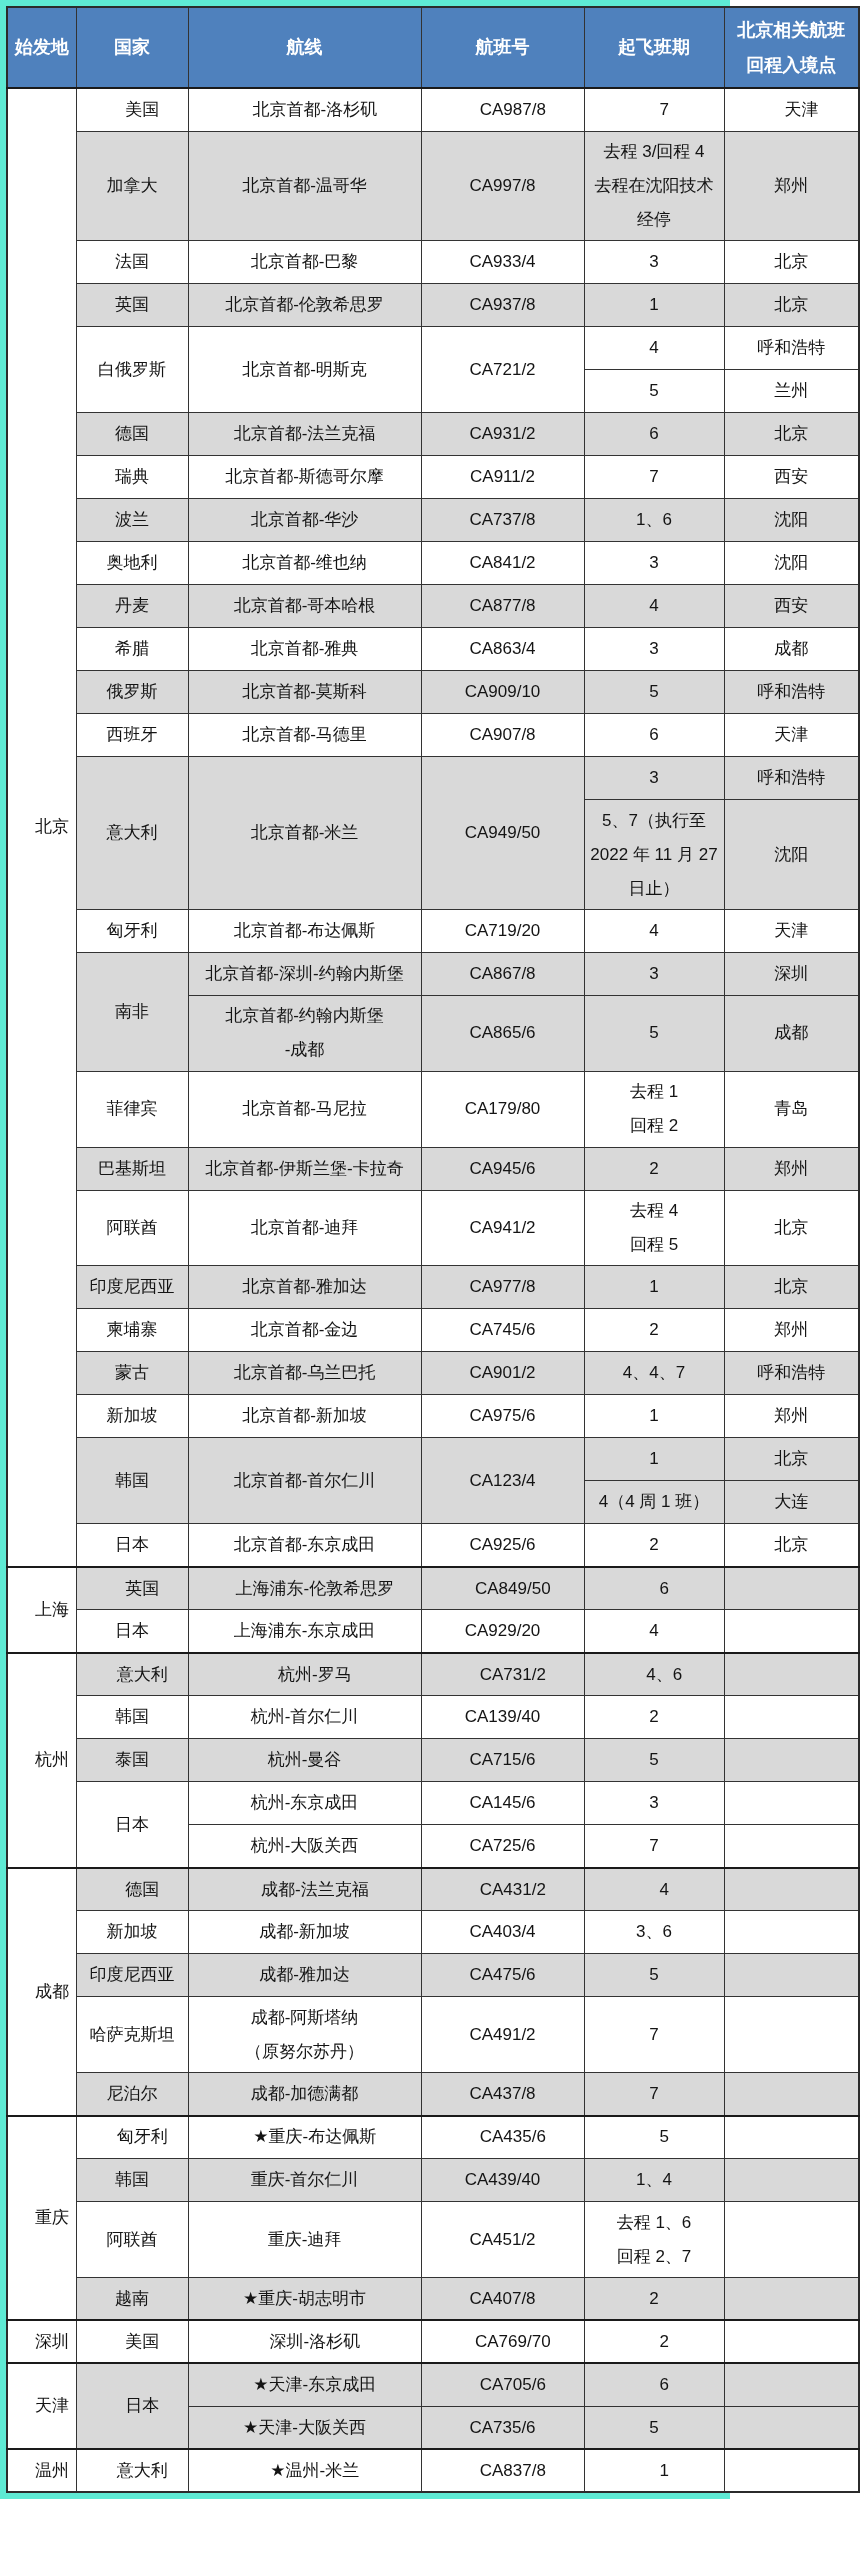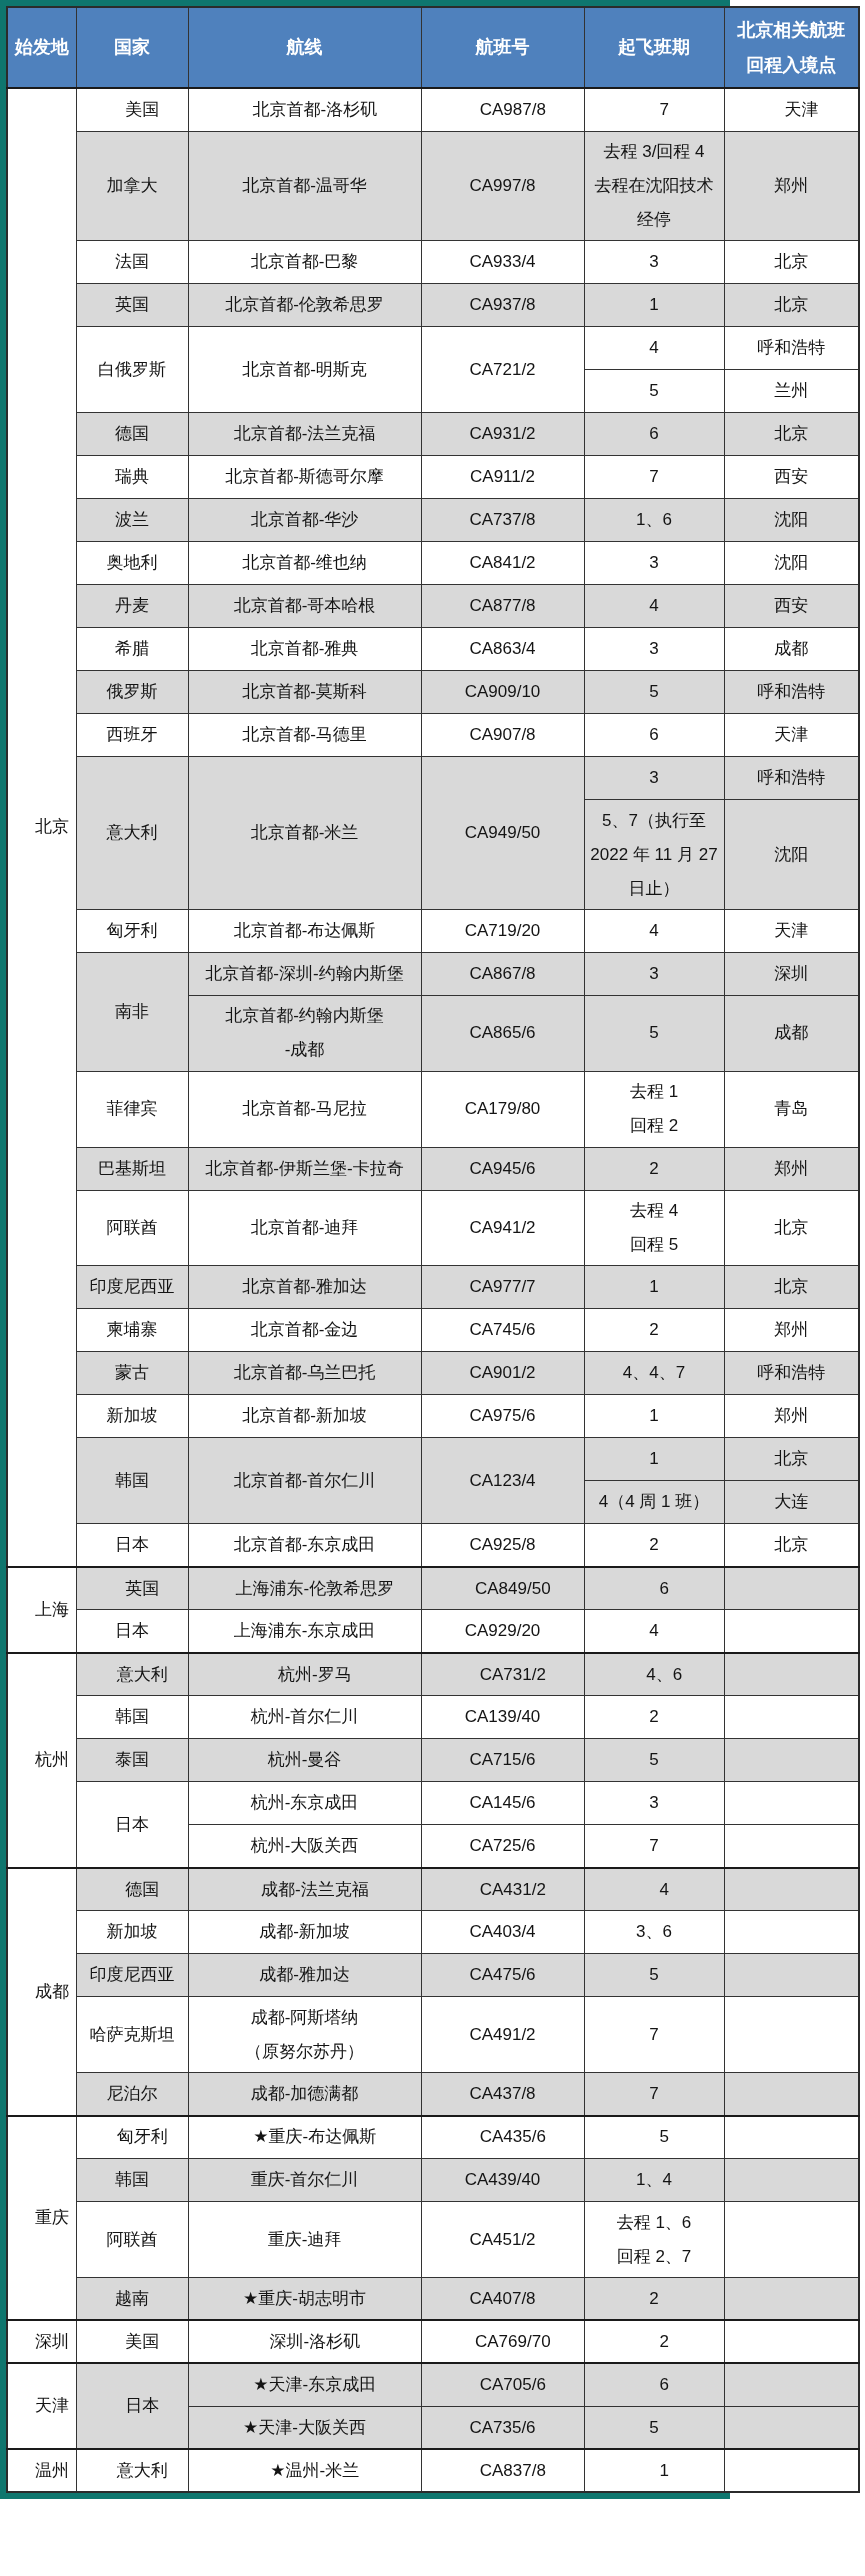--- a/index.html
+++ b/index.html
@@ -5,21 +5,21 @@
   html, body {
     margin: 0;
     padding: 0;
     background: #ffffff;
     font-family: "Liberation Sans", "DejaVu Sans", sans-serif;
   }
   .page {
     width: 730px;
     box-sizing: border-box;
     padding: 6px;
-    background: #0f766e;
+    background: #5eead4;
   }
   table.flight-table {
     border-collapse: collapse;
     table-layout: fixed;
     width: 853px;
     border: 2.5px solid #2b2b2b;
   }
   table.flight-table th,
   table.flight-table td {
     border: 1.3px solid #333333;
@@ -227,21 +227,21 @@
           <td>阿联酋</td>
           <td>北京首都-迪拜</td>
           <td>CA941/2</td>
           <td>去程 4
 回程 5</td>
           <td>北京</td>
         </tr>
         <tr class="leaf gray">
           <td>印度尼西亚</td>
           <td>北京首都-雅加达</td>
-          <td>CA977/7</td>
+          <td>CA977/8</td>
           <td>1</td>
           <td>北京</td>
         </tr>
         <tr class="leaf white">
           <td>柬埔寨</td>
           <td>北京首都-金边</td>
           <td>CA745/6</td>
           <td>2</td>
           <td>郑州</td>
         </tr>
@@ -266,21 +266,21 @@
           <td>1</td>
           <td>北京</td>
         </tr>
         <tr class="leaf gray">
           <td>4（4 周 1 班）</td>
           <td>大连</td>
         </tr>
         <tr class="leaf white">
           <td>日本</td>
           <td>北京首都-东京成田</td>
-          <td>CA925/8</td>
+          <td>CA925/6</td>
           <td>2</td>
           <td>北京</td>
         </tr>
         <tr class="leaf gray section-start">
           <td class="origin" rowspan="2">上海</td>
           <td>英国</td>
           <td>上海浦东-伦敦希思罗</td>
           <td>CA849/50</td>
           <td>6</td>
           <td></td>

